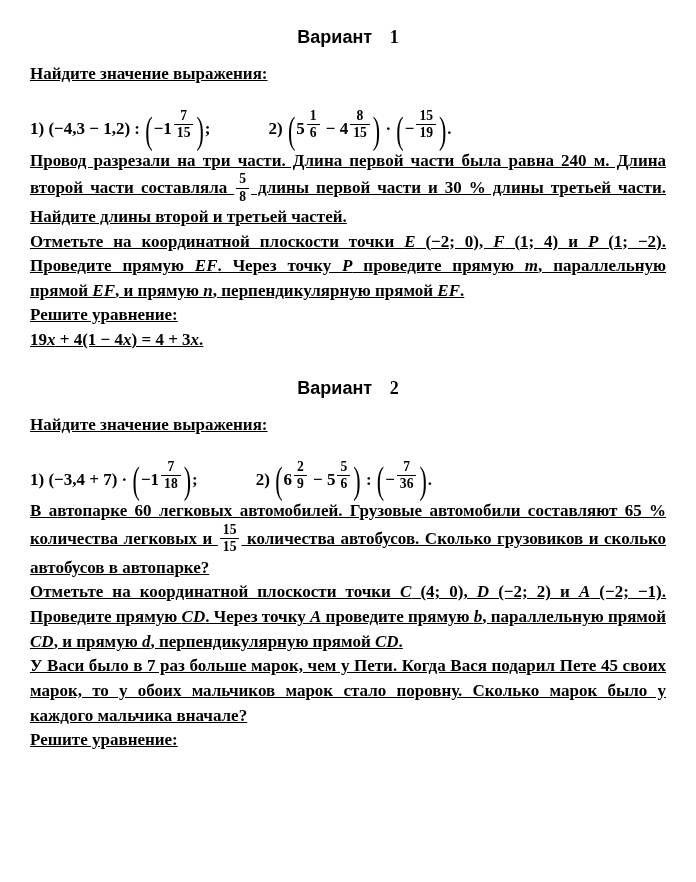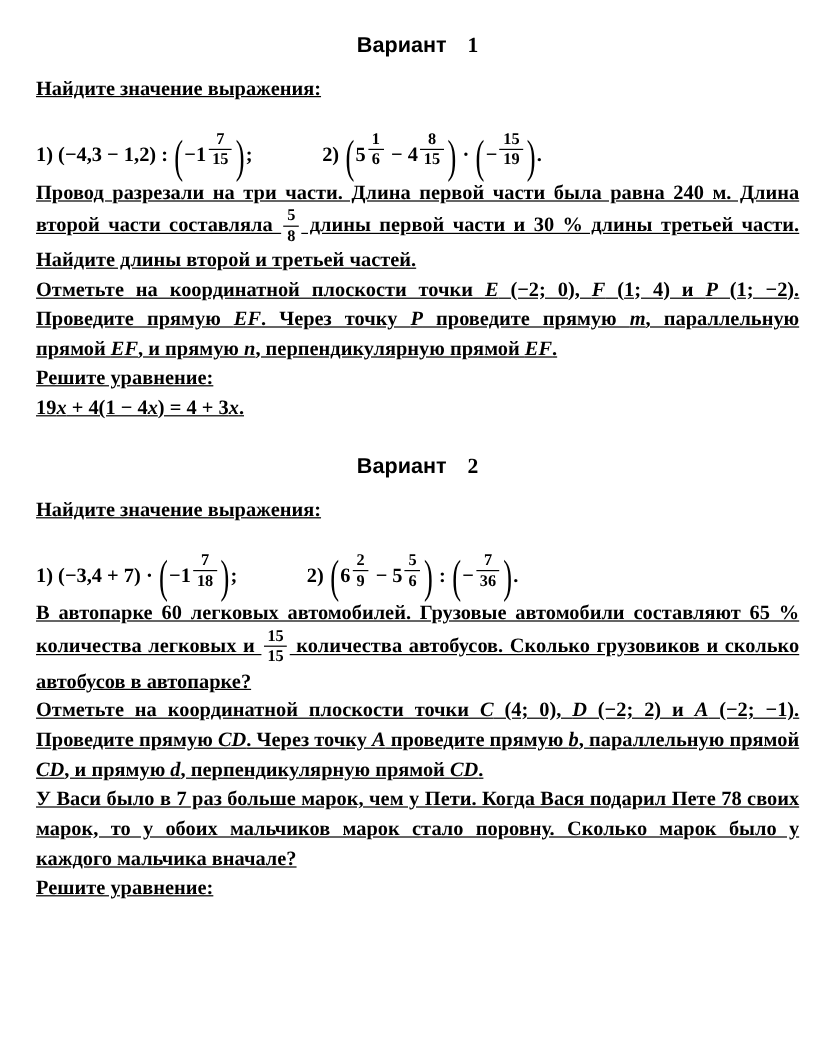--- a/index.html
+++ b/index.html
@@ -92,17 +92,17 @@
 
   <section class="variant">
     <h2 class="vhead">
       <span class="vword">Вариант</span>
       <span class="vnum">2</span>
     </h2>
     <p class="para intro">Найдите значение выражения:</p>
     <div class="expr">1) (−3,4 + 7) · <span class="bigp">(</span>−1<span class="frac"><span class="num">7</span><span class="den">18</span></span><span class="bigp">)</span>;<span class="gap"></span>2) <span class="bigp">(</span>6<span class="frac"><span class="num">2</span><span class="den">9</span></span> − 5<span class="frac"><span class="num">5</span><span class="den">6</span></span><span class="bigp">)</span> : <span class="bigp">(</span>−<span class="frac"><span class="num">7</span><span class="den">36</span></span><span class="bigp">)</span>.</div>
     <p class="para">В автопарке 60 легковых автомобилей. Грузовые автомобили составляют 65 % количества легковых и <span class="frac"><span class="num">15</span><span class="den">15</span></span> количества автобусов. Сколько грузовиков и сколько автобусов в автопарке?</p>
     <p class="para">Отметьте на координатной плоскости точки <i class="mvar">C</i> (4; 0), <i class="mvar">D</i> (−2; 2) и <i class="mvar">A</i> (−2; −1). Проведите прямую <i class="mvar">CD</i>. Через точку <i class="mvar">A</i> проведите прямую <i class="mvar">b</i>, параллельную прямой <i class="mvar">CD</i>, и прямую <i class="mvar">d</i>, перпендикулярную прямой <i class="mvar">CD</i>.</p>
-    <p class="para">У Васи было в 7 раз больше марок, чем у Пети. Когда Вася подарил Пете 78 своих марок, то у обоих мальчиков марок стало поровну. Сколько марок было у каждого мальчика вначале?</p>
+    <p class="para">У Васи было в 7 раз больше марок, чем у Пети. Когда Вася подарил Пете 45 своих марок, то у обоих мальчиков марок стало поровну. Сколько марок было у каждого мальчика вначале?</p>
     <p class="para intro">Решите уравнение:</p>
   </section>
 
 </div>
 
 </body></html>

